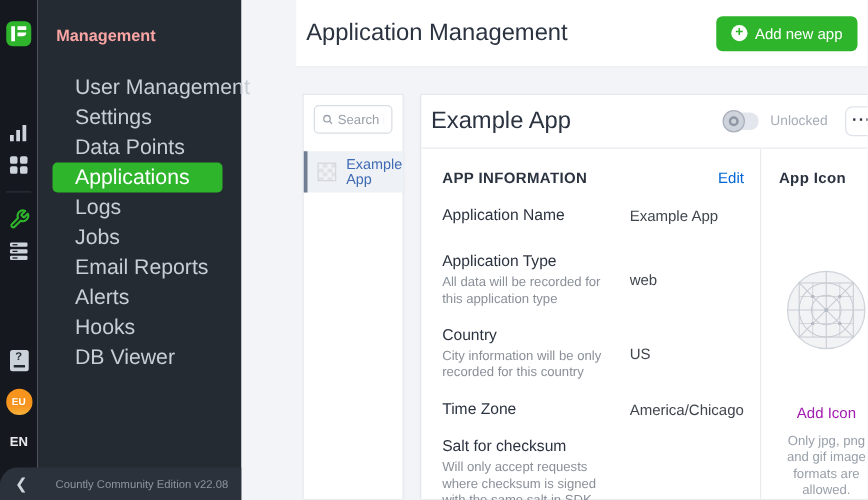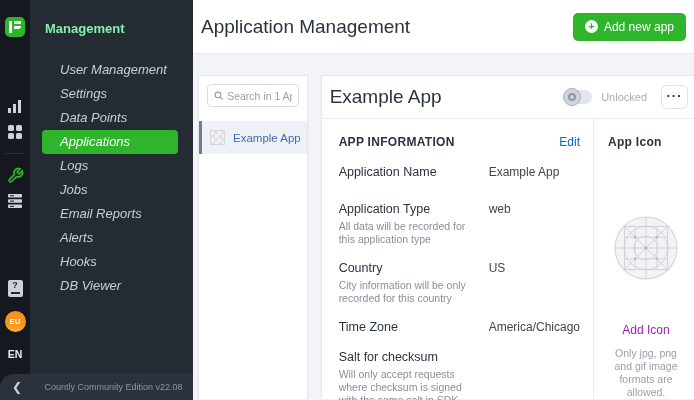--- a/index.html
+++ b/index.html
@@ -42,41 +42,40 @@
     display:flex; align-items:center; justify-content:center; cursor:pointer;
   }
   .lang { margin-top:16px; color:#e8eaee; font-size:10.5px; font-weight:bold; cursor:pointer; }
   .iconbar-pad { height:40px; }
 
   
   .menu {
     position:absolute; left:30px; top:0; width:163px; height:400px;
     background:#252b33; z-index:2;
   }
-  .menu-title { color:#86efac; font-size:13px; font-weight:bold; padding:21px 0 0 15px; }
+  .menu-title { color:#fca5a5; font-size:13px; font-weight:bold; padding:21px 0 0 15px; }
   .menu-items { margin-top:22px; }
   .menu-item {
-    height:24px; line-height:24px; font-size:13px; color:#c9ced6;
+    height:24px; line-height:24px; font-size:17px; color:#c9ced6;
     padding-left:18px; margin:0 15px 0 12px; border-radius:4px; cursor:pointer;
     white-space:nowrap;
-    font-style:italic;
   }
   .menu-item.active { background:#2eb52c; color:#fff; }
 
   
   .bottombar {
     position:absolute; left:0; bottom:0; width:193px; height:26px;
     background:#2c323b; border-top-left-radius:14px; z-index:4;
     display:flex; align-items:center;
   }
   .collapse { width:34px; text-align:center; color:#cfd4db; font-size:12px; cursor:pointer; }
   .version { flex:1; text-align:center; color:#8e959f; font-size:9px; }
 
   
-  .main { position:absolute; left:193px; top:0; right:0; bottom:0; }
+  .main { position:absolute; left:193px; top:0; right:0; bottom:0;padding-left:44px; }
   .main-header {
     height:54px; background:#fff; border-bottom:1px solid #e8eaee;
     display:flex; align-items:center; padding:0 8px;
   }
   .page-title { font-size:19px; font-weight:500; color:#2b3340; flex:1; }
   .add-btn {
     background:#2eb52c; color:#fff; border:none; border-radius:5px;
     height:28px; padding:0 12px; font-size:12px; font-family:"Liberation Sans",sans-serif;
     display:flex; align-items:center; gap:6px; cursor:pointer;
   }
@@ -137,21 +136,21 @@
     width:27px; height:24px; border:1px solid #dfe3e9; border-radius:6px; background:#fff;
     color:#2b3340; font-size:13px; font-weight:bold; line-height:20px; text-align:center;
     cursor:pointer; letter-spacing:1px;
   }
 
   .detail-body { flex:1; display:flex; min-height:0; }
   .info-col { flex:1; padding:16px 13px 0 17px; }
   .info-head { display:flex; align-items:center; margin-bottom:16px; }
   .section-title { font-size:12px; font-weight:bold; color:#2b3340; letter-spacing:.3px; flex:1; }
   .edit-link { font-size:12px; color:#0166d6; cursor:pointer; }
-  .field { display:flex; margin-bottom:15px; }
+  .field { display:flex; align-items:center; margin-bottom:15px; }
   .field.tight { margin-bottom:22px; }
   .field-lblock { width:150px; flex:0 0 auto; padding-right:10px; }
   .field-label { font-size:12.5px; font-weight:500; color:#2b3340; line-height:15px; }
   .field-desc { font-size:10.5px; color:#8a9099; line-height:13px; margin-top:3px; }
   .field-desc:empty { display:none; margin:0; }
   .field-value { font-size:12px; color:#40464e; }
 
   .icon-col {
     width:101px; flex:0 0 auto; border-left:1px solid #e9ebef;
     padding:16px 10px 0 14px; display:flex; flex-direction:column; align-items:center;

